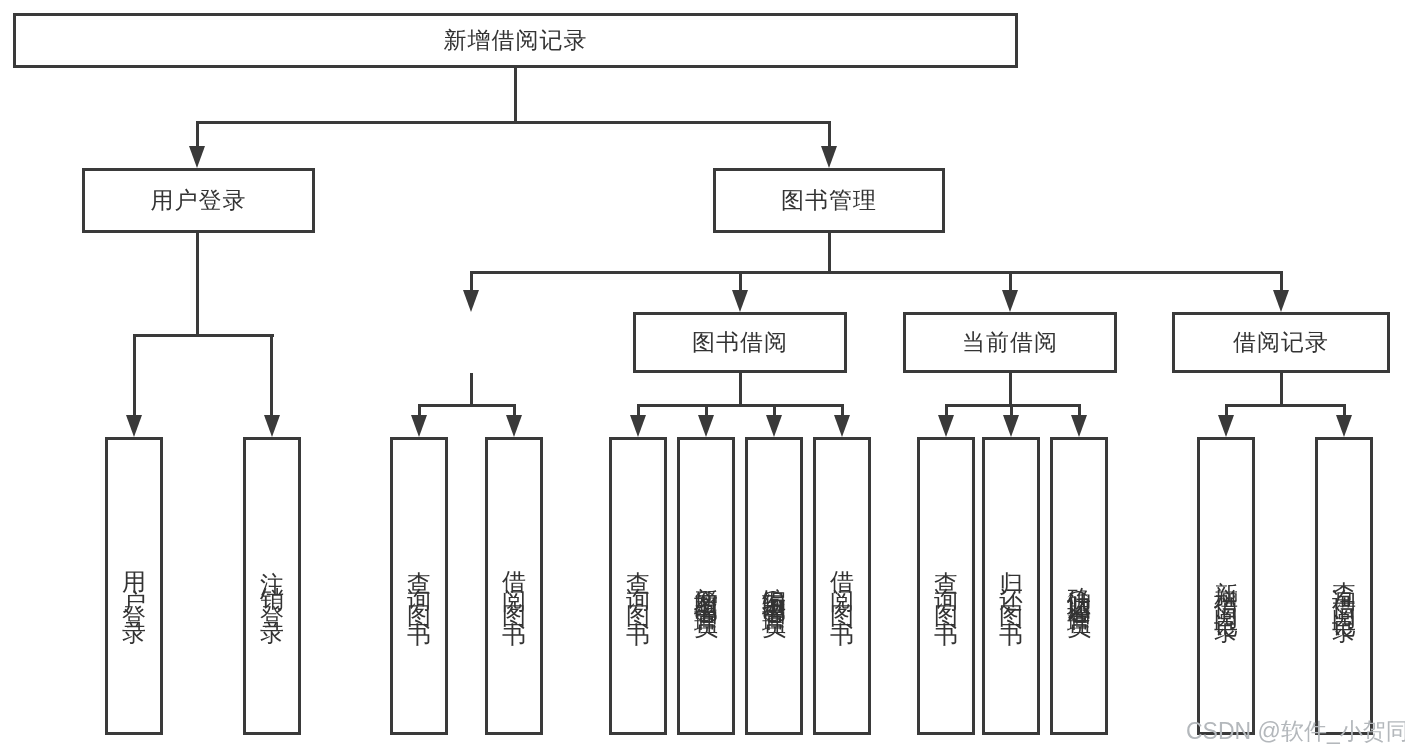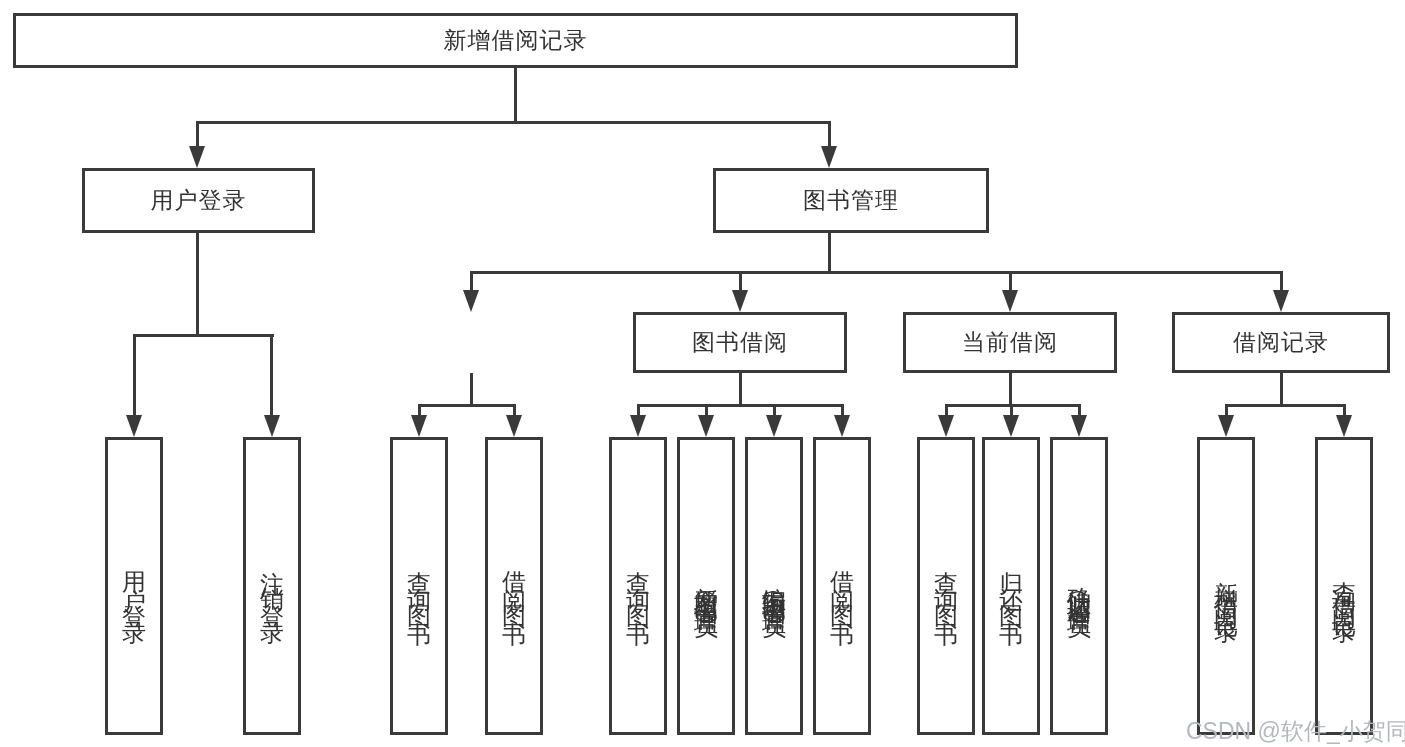--- a/index.html
+++ b/index.html
@@ -63,21 +63,21 @@
 
 <div id="stage">
 
   <div class="box" style="left:13px; top:13px; width:1005px; height:55px;">
     <span class="h-label">新增借阅记录</span>
   </div>
 
   <div class="box" style="left:82px; top:168px; width:233px; height:65px;">
     <span class="h-label">用户登录</span>
   </div>
-  <div class="box" style="left:713px; top:168px; width:276px; height:65px;">
+  <div class="box" style="left:713px; top:168px; width:232px; height:65px;">
     <span class="h-label">图书管理</span>
   </div>
 
   <div class="box" style="left:633px; top:312px; width:214px; height:61px;">
     <span class="h-label">图书借阅</span>
   </div>
   <div class="box" style="left:903px; top:312px; width:214px; height:61px;">
     <span class="h-label">当前借阅</span>
   </div>
   <div class="box" style="left:1172px; top:312px; width:218px; height:61px;">

